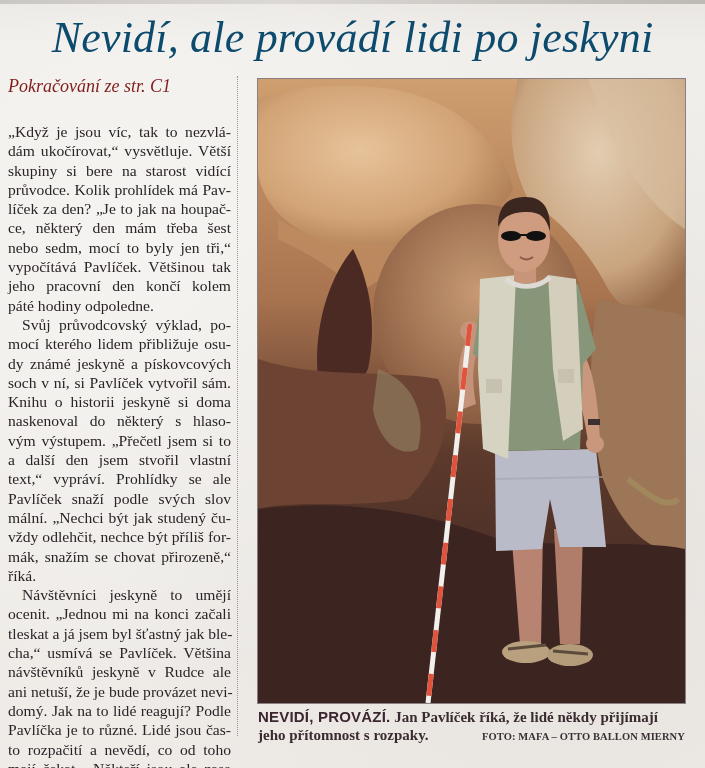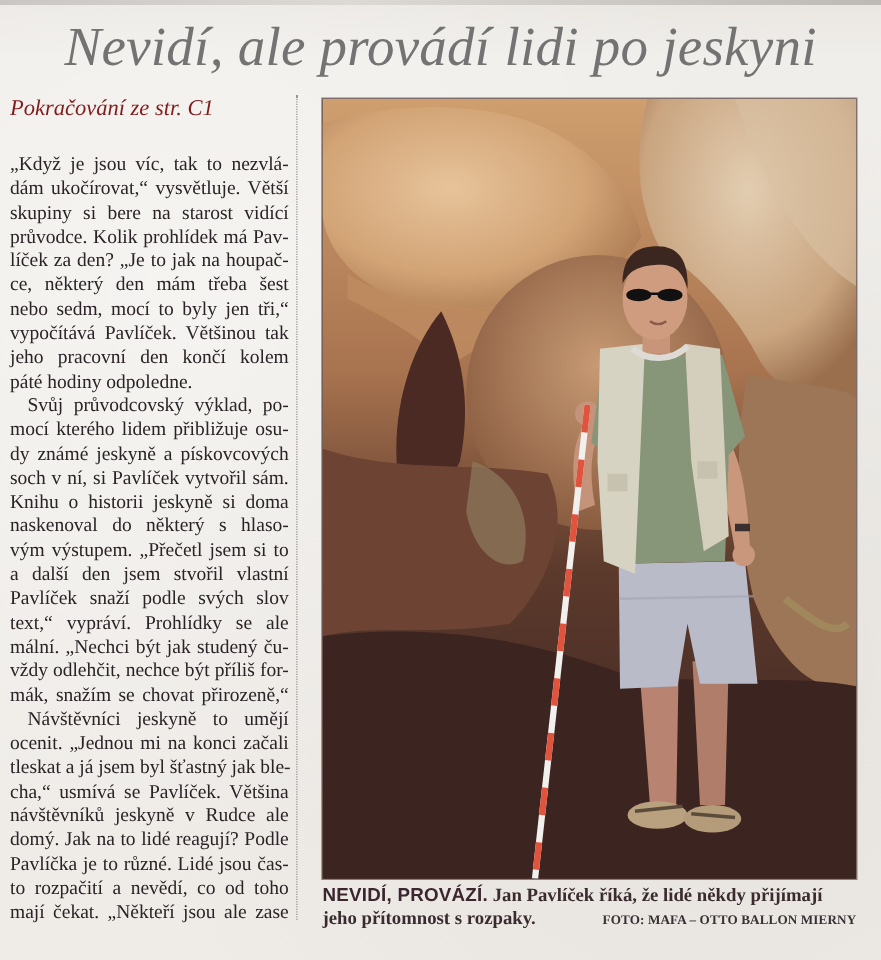--- a/index.html
+++ b/index.html
@@ -22,21 +22,21 @@
     position: absolute; left: 0; top: 0; width: 705px; height: 4px;
     background: linear-gradient(90deg, #c9c6c3, #dcd9d5 40%, #bdbab6);
   }
   .headline {
     position: absolute; left: 0; top: 12px; width: 705px;
     text-align: center;
     font-family: "Liberation Serif", serif;
     font-style: italic;
     font-size: 44px;
     letter-spacing: 0.2px;
-    color: #737373;
+    color: #0c4a6e;
     line-height: 52px;
     margin: 0; font-weight: normal;
   }
   .kicker {
     position: absolute; left: 8px; top: 76px;
     font-style: italic; font-size: 18px; color: #7f1d1d;
   }
   .col-divider {
     position: absolute; left: 237px; top: 76px; width: 0; height: 660px;
     border-left: 1px dotted #9a9396;
@@ -101,30 +101,32 @@
     <div class="line">jeho pracovní den končí kolem</div>
     <div class="line last">páté hodiny odpoledne.</div>
     <div class="line indent">Svůj průvodcovský výklad, po-</div>
     <div class="line">mocí kterého lidem přibližuje osu-</div>
     <div class="line">dy známé jeskyně a pískovcových</div>
     <div class="line">soch v ní, si Pavlíček vytvořil sám.</div>
     <div class="line">Knihu o historii jeskyně si doma</div>
     <div class="line">naskenoval do některý s hlaso-</div>
     <div class="line">vým výstupem. „Přečetl jsem si to</div>
     <div class="line">a další den jsem stvořil vlastní</div>
+    <div class="line">text,“ vypráví. Prohlídky se ale</div>
     <div class="line">Pavlíček snaží podle svých slov</div>
-    <div class="line">text,“ vypráví. Prohlídky se ale</div>
     <div class="line">mální. „Nechci být jak studený ču-</div>
     <div class="line">vždy odlehčit, nechce být příliš for-</div>
     <div class="line">mák, snažím se chovat přirozeně,“</div>
+    <div class="line last">říká.</div>
     <div class="line indent">Návštěvníci jeskyně to umějí</div>
     <div class="line">ocenit. „Jednou mi na konci začali</div>
     <div class="line">tleskat a já jsem byl šťastný jak ble-</div>
     <div class="line">cha,“ usmívá se Pavlíček. Většina</div>
     <div class="line">návštěvníků jeskyně v Rudce ale</div>
+    <div class="line">ani netuší, že je bude provázet nevi-</div>
     <div class="line">domý. Jak na to lidé reagují? Podle</div>
     <div class="line">Pavlíčka je to různé. Lidé jsou čas-</div>
     <div class="line">to rozpačití a nevědí, co od toho</div>
     <div class="line">mají čekat. „Někteří jsou ale zase</div>
   </div>
 
 <div class="photo">
   <svg width="427" height="624" viewBox="0 0 427 624" xmlns="http://www.w3.org/2000/svg">
     <defs>
       <linearGradient id="bg" x1="0" y1="0" x2="0" y2="1">

